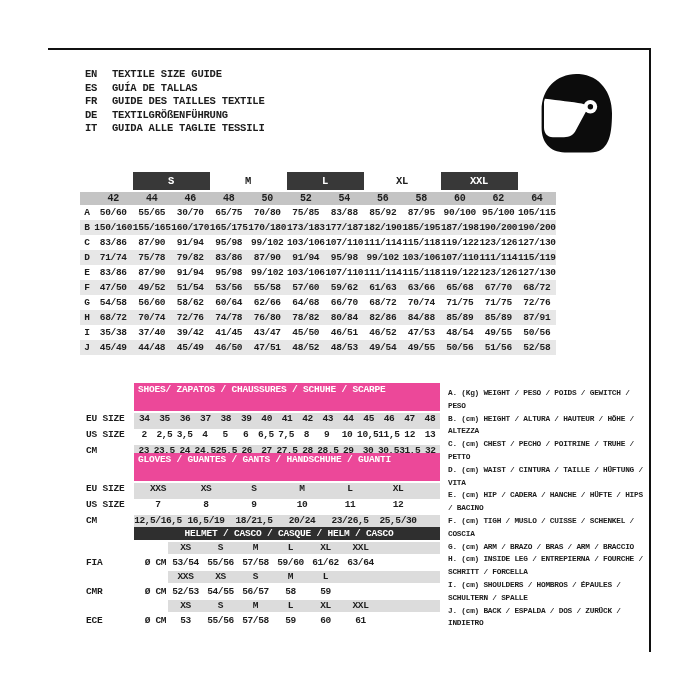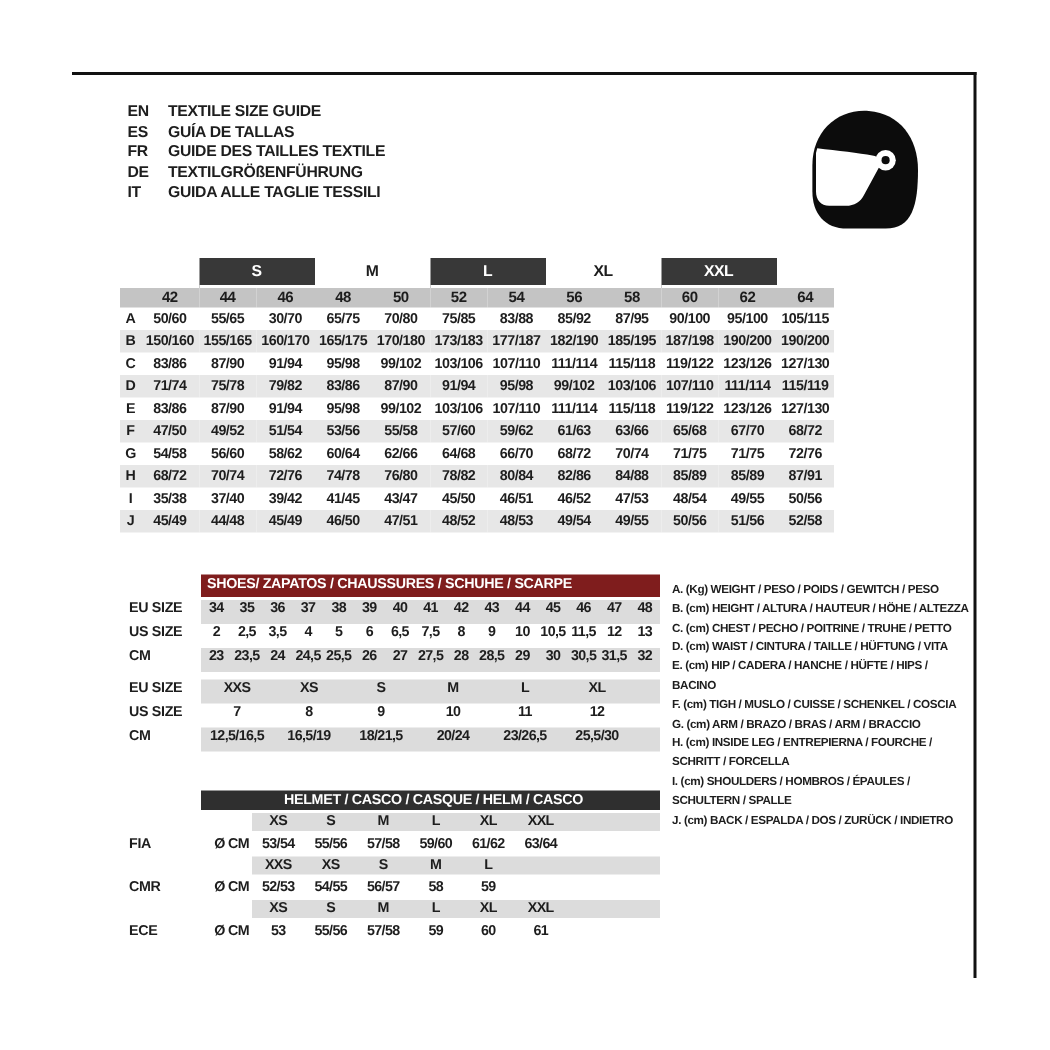--- a/index.html
+++ b/index.html
@@ -1,18 +1,18 @@
 <!DOCTYPE html>
 <html><head>
 <meta charset="utf-8">
 <title>Textile Size Guide</title>
 <style>
   html,body{margin:0;padding:0;background:#fff;}
   #canvas{position:relative;width:700px;height:700px;background:#ffffff;overflow:hidden;
-          font-family:Liberation Sans, sans-serif;color:#1d1d1d;}
+          font-family:Liberation Mono, monospace;color:#1d1d1d;}
   .frame{position:absolute;left:48px;top:48px;width:601px;height:602px;
          border-top:2px solid #111;border-right:2px solid #111;}
   
   .langs{position:absolute;left:85px;top:68px;font-size:10.5px;font-weight:bold;
          line-height:13.6px;letter-spacing:-0.2px;}
   .lang-row{display:flex;white-space:nowrap;}
   .lang-code{width:27px;}
   
   .helmet-ico{position:absolute;left:536px;top:66px;width:80px;height:96px;}
   
@@ -20,21 +20,21 @@
              border-spacing:0;table-layout:fixed;font-weight:bold;}
   table.main td{text-align:center;vertical-align:middle;padding:0;white-space:nowrap;
                 font-size:9.5px;letter-spacing:-0.3px;overflow:hidden;}
   tr.grow td{height:18px;font-size:10.5px;border-bottom:2px solid #fff;}
   td.gdark{background:#383838;color:#fff;}
   tr.szrow td{height:13px;background:#c4c4c4;font-size:10px;}
   tr.drow td{height:15px;}
   tr.drow.alt td{background:#e7e7e7;}
   
   .sec{position:absolute;left:86px;width:354px;font-weight:bold;}
-  .sec-bar{margin-left:48px;height:15px;background:#7f1d1d;color:#fff;font-size:9.5px;
+  .sec-bar{margin-left:48px;height:28px;background:#ec4899;color:#fff;font-size:9.5px;
            line-height:13px;padding-left:4px;letter-spacing:-0.2px;white-space:nowrap;
            margin-bottom:2px;box-sizing:border-box;}
   .sec-row{position:relative;height:16px;line-height:12px;margin-bottom:0;font-size:9.5px;}
   .sec-row.gray .bandbg{position:absolute;left:48px;right:0;top:0;bottom:0;background:#dcdcdc;}
   .sec-label{position:absolute;left:0;width:46px;font-size:9.5px;letter-spacing:-0.2px;}
   .cells{position:absolute;left:48px;top:0;bottom:0;display:flex;}
   .cells span{flex:1;text-align:center;white-space:nowrap;letter-spacing:-0.4px;}
   .cells.w288{width:288px;}
   .cells.w306{width:306px;}
   
@@ -344,20 +344,21 @@
           <span>29</span>
           <span>30</span>
           <span>30,5</span>
           <span>31,5</span>
           <span>32</span>
         </div>
       </div>
     </div>
 
   <div class="sec" id="glovesSec" style="top:453px;">
+    <div class="sec-bar">GLOVES / GUANTES / GANTS / HANDSCHUHE / GUANTI</div>
   <div class="sec-row gray">
         <div class="bandbg"></div>
         <span class="sec-label">EU SIZE</span>
         <div class="cells w288">
           <span>XXS</span>
           <span>XS</span>
           <span>S</span>
           <span>M</span>
           <span>L</span>
           <span>XL</span>

